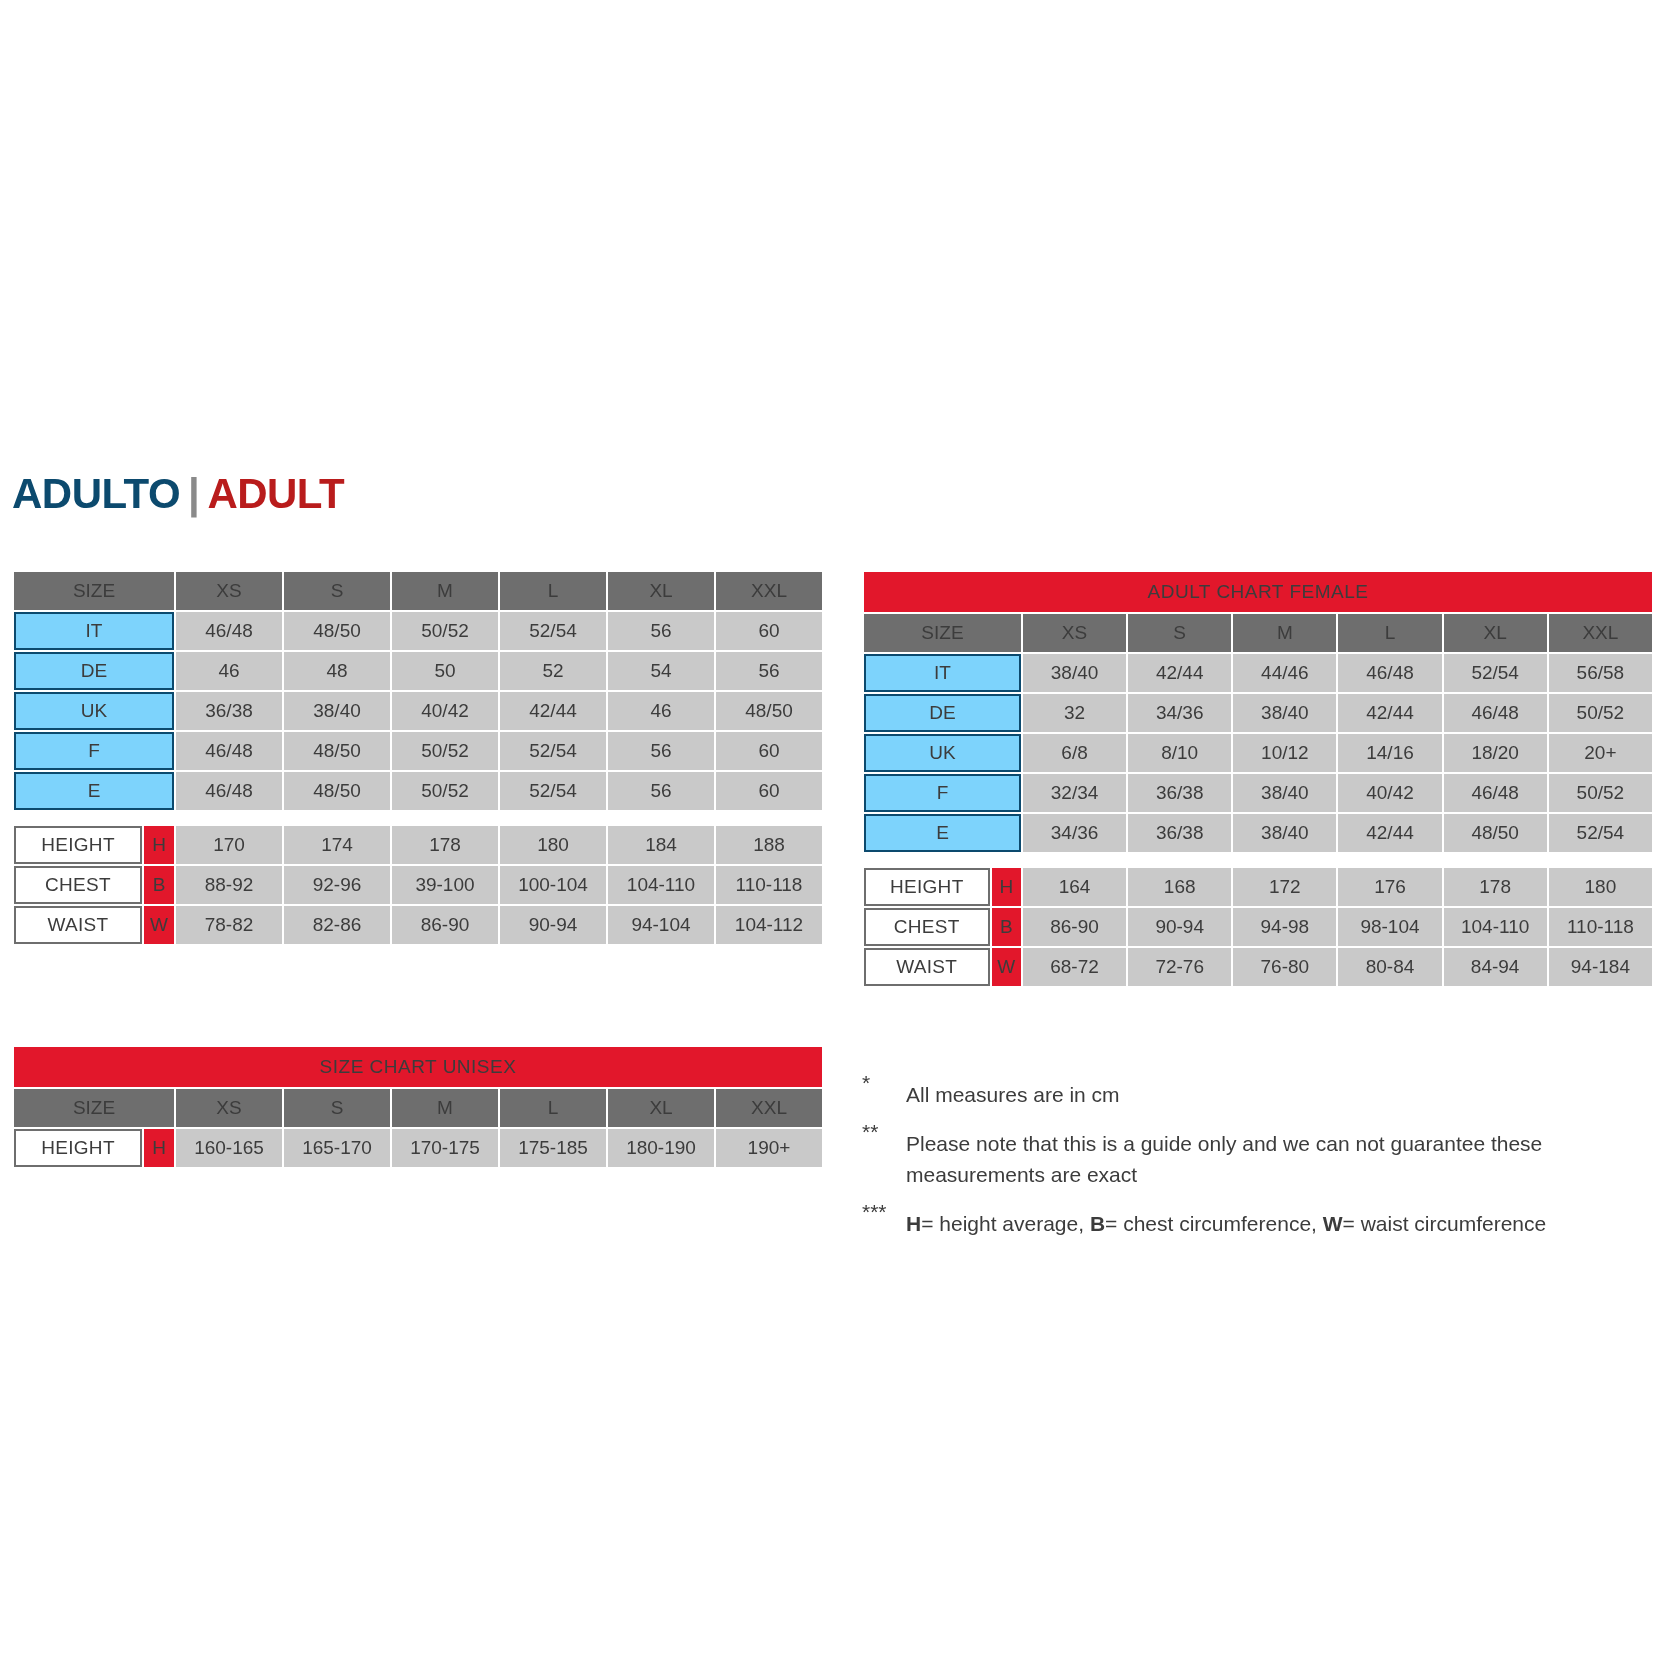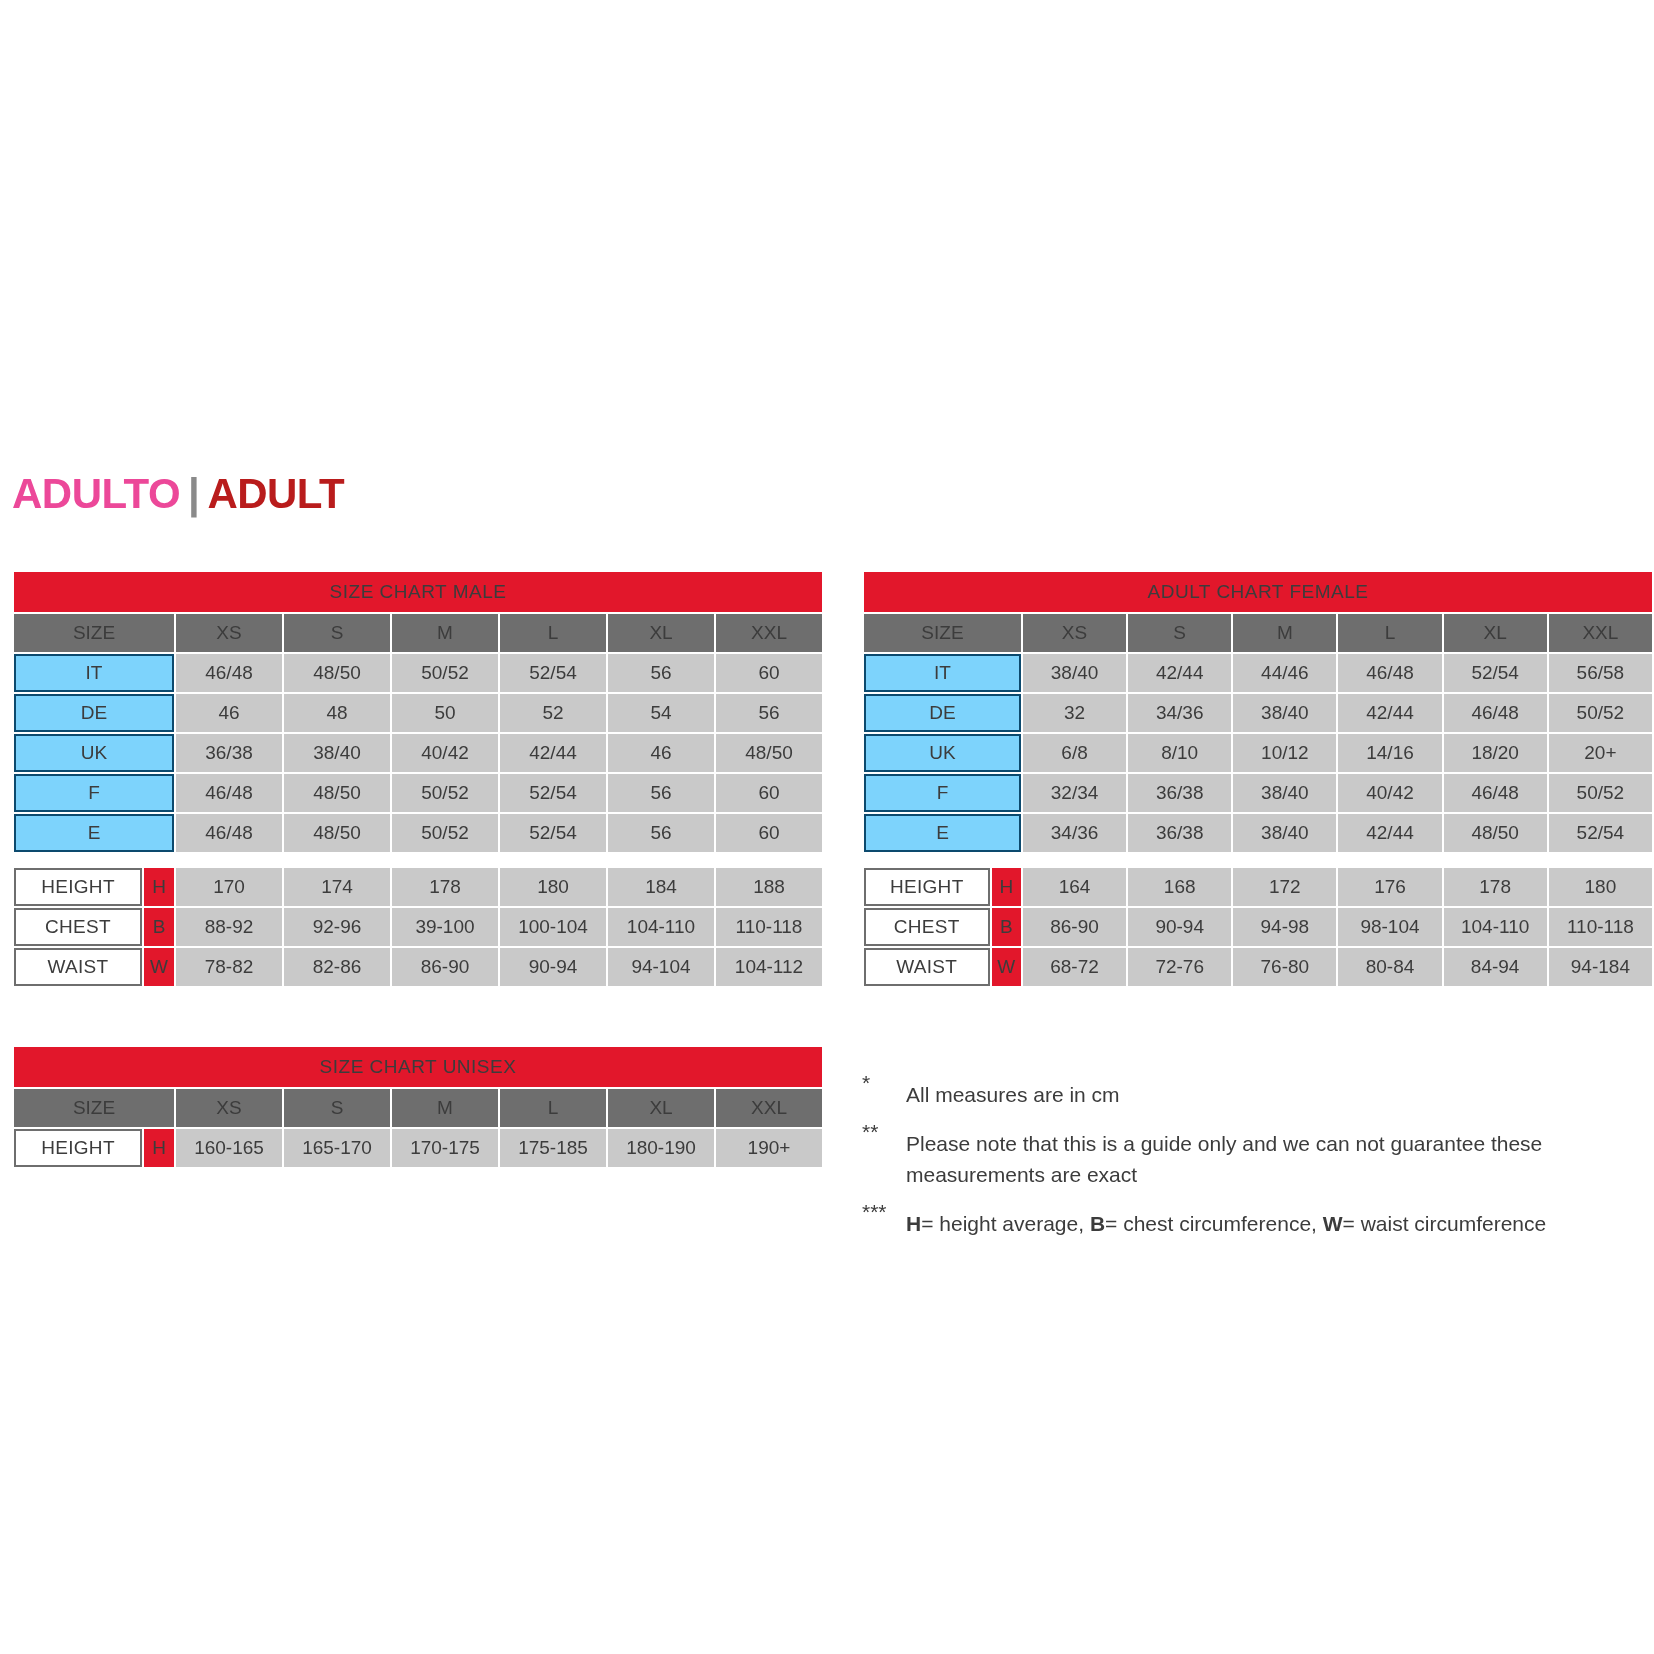--- a/index.html
+++ b/index.html
@@ -25,21 +25,21 @@
   
   .title {
     position: absolute;
     left: 12px;
     top: 470px;
     font-size: 42px;
     font-weight: bold;
     letter-spacing: -0.5px;
     white-space: nowrap;
   }
-  .title .t-red { color: #ec4899; }
+  .title .t-red { color: #0c4a6e; }
   .title .t-sep { color: #8a8a8a; padding: 0 8px; font-weight: bold; }
   .title .t-grey { color: #b91c1c; }
 
   
   .chart {
     position: absolute;
     border-collapse: separate;
     border-spacing: 2px;
     table-layout: fixed;
   }
@@ -142,23 +142,20 @@
       <col class="c-label">
         <col class="c-key">
       <col class="c-data">
         <col class="c-data">
         <col class="c-data">
       <col class="c-data">
         <col class="c-data">
         <col class="c-data">
     </colgroup>
     <tbody>
-      <tr>
-        <td class="banner" colspan="8">SIZE CHART MALE</td>
-      </tr>
       <tr>
         <td class="hdr-dark" colspan="2">SIZE</td>
         <td class="hdr-dark">XS</td>
         <td class="hdr-dark">S</td>
         <td class="hdr-dark">M</td>
         <td class="hdr-dark">L</td>
         <td class="hdr-dark">XL</td>
         <td class="hdr-dark">XXL</td>
       </tr>
 

